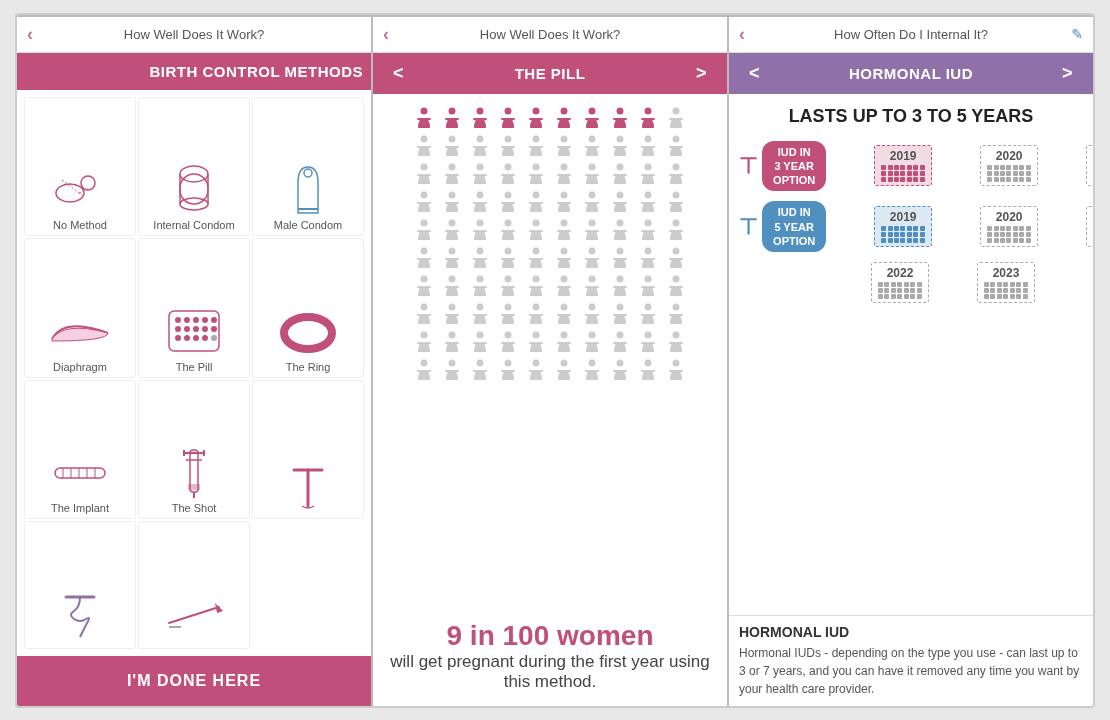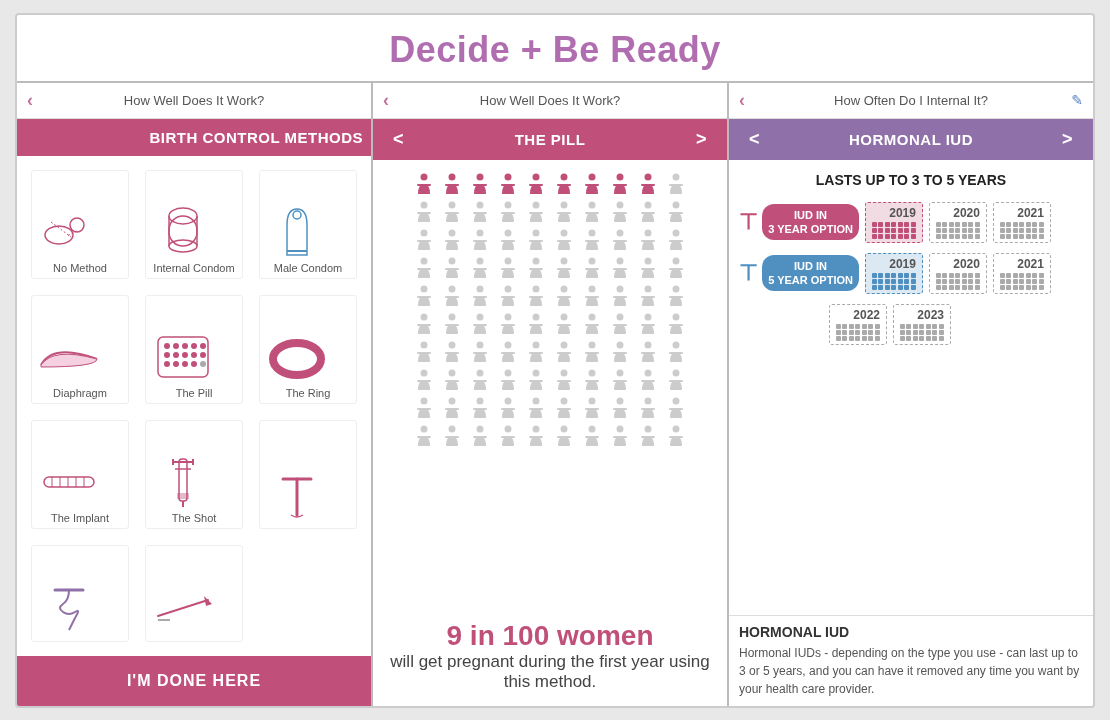--- a/index.html
+++ b/index.html
@@ -111,24 +111,25 @@
       display: grid;
       grid-template-columns: repeat(3, 1fr);
       gap: 0;
       flex: 1;
       overflow: hidden;
       padding: 6px;
     }
     .bc-item {
       display: flex;
       flex-direction: column;
+      align-items: center;
       justify-content: flex-end;
       padding: 4px 2px 4px;
       border: 1px solid #eee;
-      margin: 8px;
+      margin: 1px;
       border-radius: 3px;
       cursor: pointer;
     }
     .bc-icon {
       width: 70px;
       height: 55px;
       display: flex;
       align-items: center;
       justify-content: center;
     }
@@ -186,21 +187,21 @@
     }
     .stats-sub {
       font-size: 17px;
       color: #444;
       text-align: center;
       padding: 0 10px 10px;
     }
 
     
     .iud-lasts {
-      font-size: 14px;
+      font-size: 18px;
       font-weight: bold;
       color: #222;
       text-align: center;
       padding: 12px 10px 8px;
       background: white;
     }
     .iud-options-area {
       flex: 1;
       overflow-y: auto;
       padding: 6px 10px;
@@ -223,22 +224,23 @@
       min-width: 64px;
       line-height: 1.3;
     }
     .iud-badge.blue { background: #5090c0; }
     .cal-block {
       border: 1px dashed #aaa;
       border-radius: 3px;
       padding: 3px 6px;
       font-size: 11px;
       color: #555;
-      text-align: right;
+      text-align: center;
       min-width: 58px;
+      margin-left: 42px;
     }
     .cal-block.filled {
       background: #c0507a33;
       border-color: #c0507a;
     }
     .cal-block.filled-blue {
       background: #5090c033;
       border-color: #5090c0;
     }
     .cal-year {
@@ -279,21 +281,20 @@
       line-height: 1.5;
     }
 
     
     svg { overflow: visible; }
   </style>
 </head>
 <body>
 
 <div class="outer-container">
-  <div class="app-title">Decide + Be Ready</div>
   <div class="panels-row">
 
     <div class="panel panel-left">
       <div class="panel-header">
         <span class="nav-arrow">‹</span>
         <span>How Well Does It Work?</span>
       </div>
       <div class="section-title-bar">BIRTH CONTROL METHODS</div>
       <div class="bc-grid">
 
@@ -1411,18 +1412,18 @@
                 <div class="cal-dot"></div>
                 <div class="cal-dot"></div>
                 <div class="cal-dot"></div>
             </div>
           </div>
         </div>
 
       </div>
       <div class="iud-desc-area">
         <div class="iud-desc-title">HORMONAL IUD</div>
-        <div class="iud-desc-text">Hormonal IUDs - depending on the type you use - can last up to 3 or 5 years, and you can have it removed any time you want by your health care provider.</div>
+        <div class="iud-desc-text">Hormonal IUDs - depending on the type you use - can last up to 3 or 7 years, and you can have it removed any time you want by your health care provider.</div>
       </div>
     </div>
 
   </div>
 </div>
 
 </body></html>

